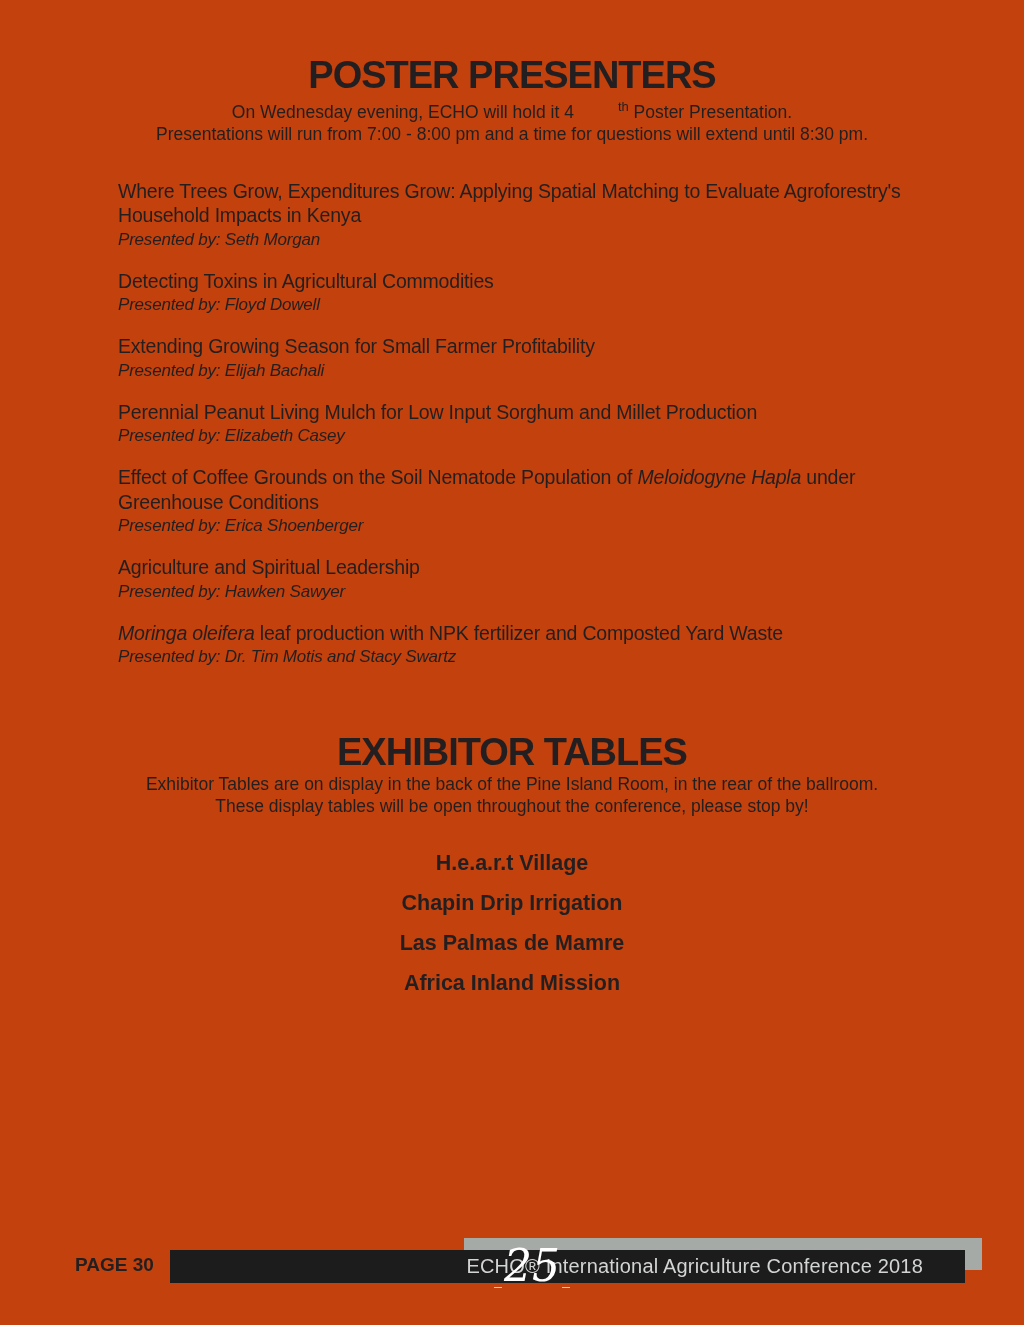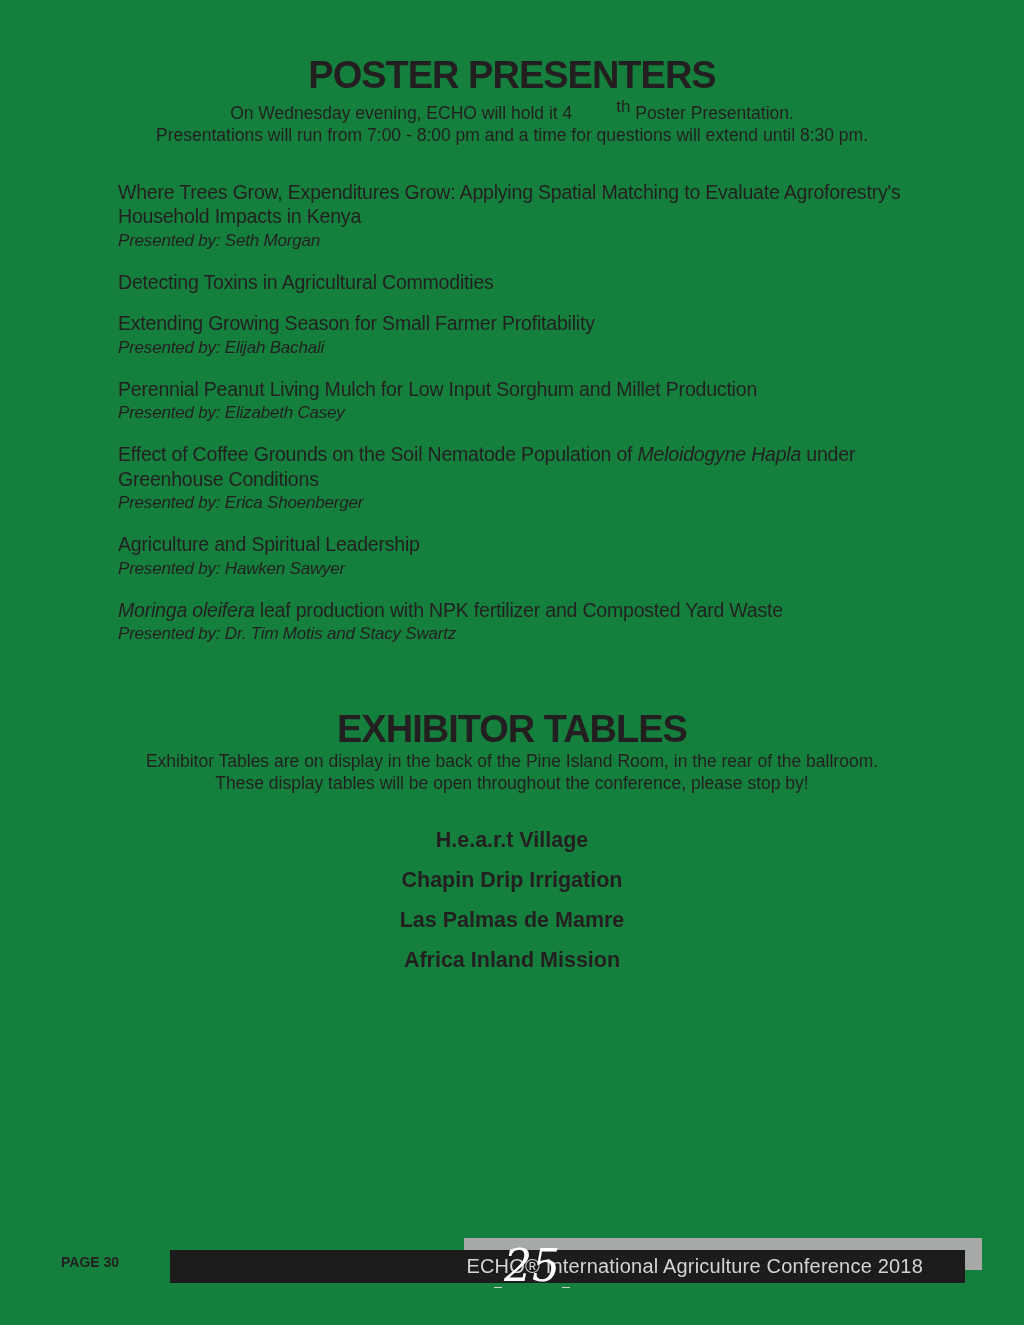--- a/index.html
+++ b/index.html
@@ -1,32 +1,32 @@
 <!DOCTYPE html>
 <html><head>
 <meta charset="utf-8">
 <style>
   * { margin:0; padding:0; box-sizing:border-box; }
   html,body { background:#ffffff; }
   .page {
     position:relative;
     width:1024px; height:1325px;
-    background:#15803d;
+    background:#c2410c;
     color:#231f20;
     font-family:"Liberation Sans", sans-serif;
     overflow:hidden;
     margin:0 auto;
   }
   .header { text-align:center; padding-top:54px; }
   .section-title {
     font-size:38px; font-weight:bold; letter-spacing:-1px;
     line-height:42px; color:#231f20;
   }
   .subtitle { font-size:17.5px; line-height:22px; color:#231f20; }
-  .subtitle sup { font-size:17px;padding-left:44px; }
+  .subtitle sup { font-size:13px;padding-left:44px; }
 
   .poster-list { margin:34px 0 0 118px; width:800px; }
   .poster-item { margin-bottom:17px; }
   .poster-title {
     font-size:19.5px; line-height:24.5px; letter-spacing:-0.2px;
     white-space:pre-line;
   }
   .poster-presenter {
     font-size:17px; font-style:italic; line-height:24px; letter-spacing:-0.2px;
   }
@@ -42,22 +42,22 @@
   }
   .footer-black-bar {
     position:absolute; left:170px; top:1250px; width:795px; height:33px;
     display:flex; align-items:center; justify-content:flex-end;
     padding-right:42px;
   }
   .footer-bar-text {
     font-size:20px; font-weight:normal; letter-spacing:0.2px;
   }
   .page-label {
-    position:absolute; left:61px; top:1254px;
-    font-size:14px; font-weight:bold; color:#231f20;
+    position:absolute; left:75px; top:1254px;
+    font-size:19px; font-weight:bold; color:#231f20;
   }
   .anniv-logo {
     position:absolute; left:492px; top:1230px; width:80px; height:58px;
     display:flex; align-items:flex-end; justify-content:center;
     z-index:3; color:#ffffff;
   }
   .anniv-num {
     font-family:"DejaVu Serif", serif;
     font-size:44px; line-height:44px; font-style:italic;
   }
@@ -79,20 +79,21 @@
 
   <div class="poster-list">
     <div class="poster-item">
       <div class="poster-title"><span>Where Trees Grow, Expenditures Grow: Applying Spatial Matching to Evaluate Agroforestry's
 Household Impacts in Kenya</span></div>
       <div class="poster-presenter">Presented by: Seth Morgan</div>
     </div>
 
     <div class="poster-item">
       <div class="poster-title"><span>Detecting Toxins in Agricultural Commodities</span></div>
+      <div class="poster-presenter">Presented by: Floyd Dowell</div>
     </div>
 
     <div class="poster-item">
       <div class="poster-title"><span>Extending Growing Season for Small Farmer Profitability</span></div>
       <div class="poster-presenter">Presented by: Elijah Bachali</div>
     </div>
 
 
     <div class="poster-item">
       <div class="poster-title"><span>Perennial Peanut Living Mulch for Low Input Sorghum and Millet Production</span></div>

